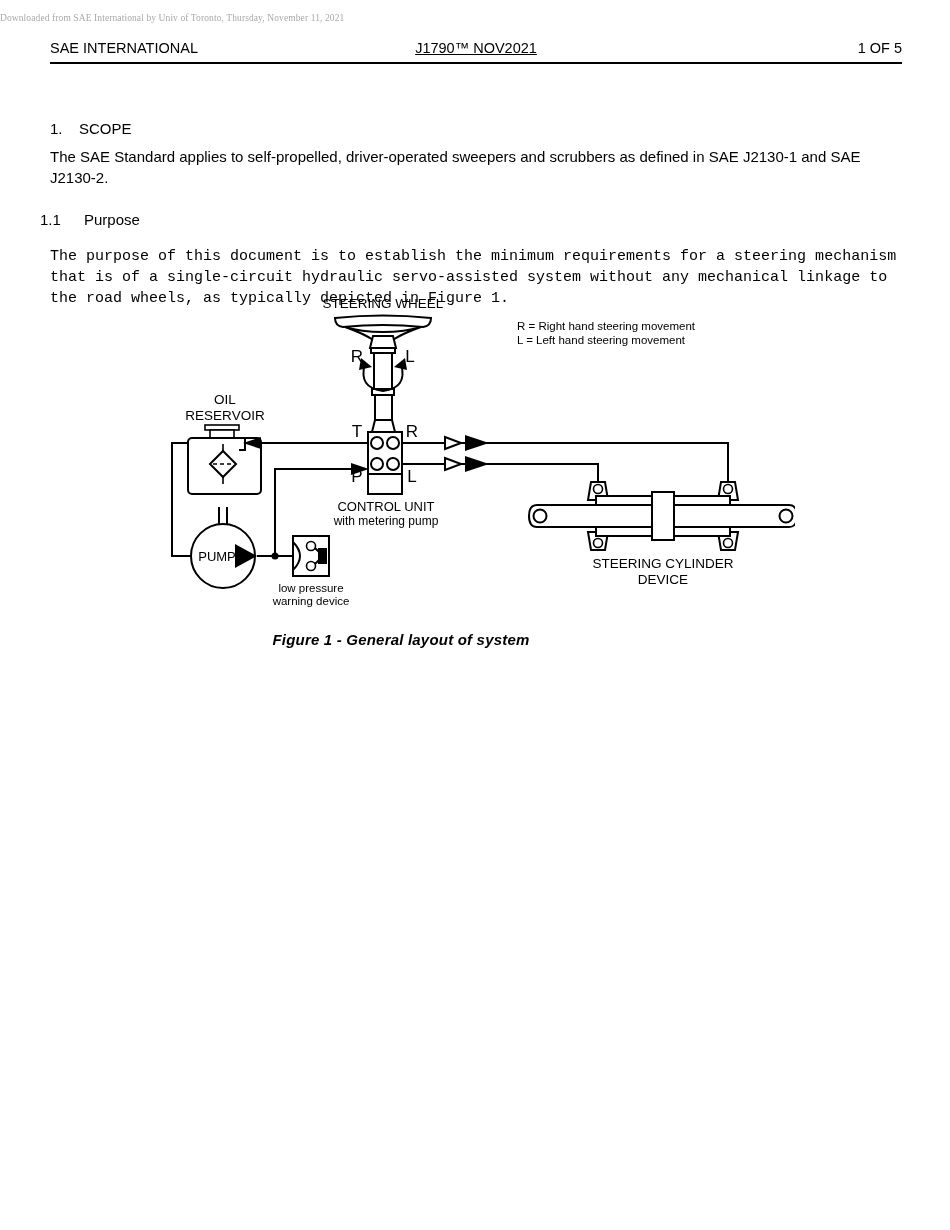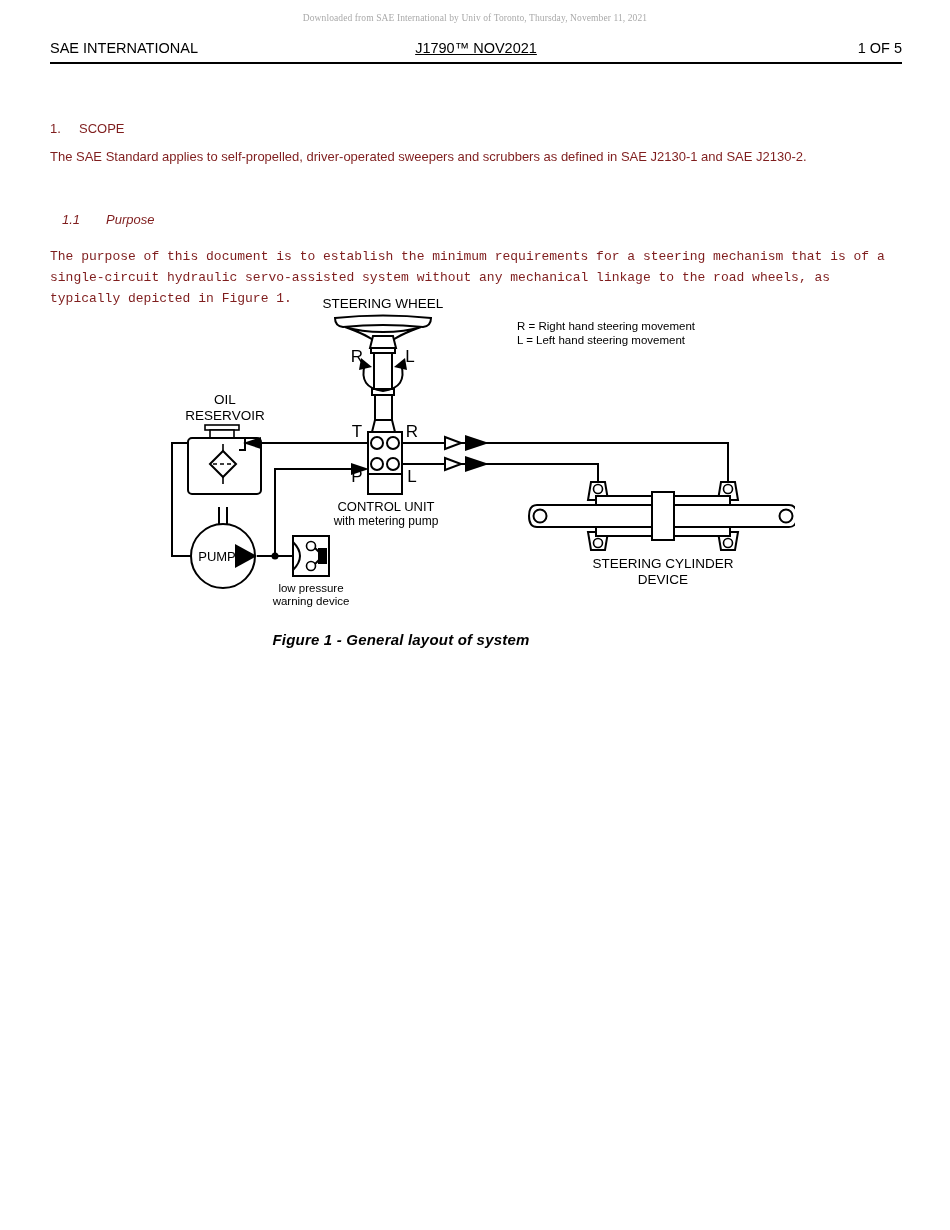--- a/index.html
+++ b/index.html
@@ -15,21 +15,20 @@
     color: #000000;
     overflow: hidden;
   }
 
   
   #download-watermark {
     position: absolute;
     top: 13px;
     left: 0;
     width: 950px;
-    text-align: center;
     font-family: "Liberation Serif", serif;
     font-size: 9.5px;
     color: #a9a9a9;
     letter-spacing: 0.1px;
     white-space: nowrap;
   }
 
   
   #page-header {
     position: absolute;
@@ -55,28 +54,28 @@
     top: 62px;
     left: 50px;
     width: 852px;
     height: 0;
     border-top: 2.2px solid #000;
   }
 
   
   .body-block {
     position: absolute;
-    font-size: 13px;
+    font-size: 15px;
     line-height: 21px;
-    color: #7f1d1d;
+    color: #000000;
   }
   #sec-1-heading { top: 118px; left: 50px; }
   #sec-1-heading .num { display: inline-block; width: 29px; }
   #sec-1-para  { top: 146px; left: 50px; width: 848px; text-align: left; }
-  #sec-11-heading { top: 209px; left: 62px; font-style: italic; }
+  #sec-11-heading { top: 209px; left: 40px; }
   #sec-11-heading .num { display: inline-block; width: 44px; }
   #sec-11-para { top: 246px; left: 50px; width: 848px; font-family: Liberation Mono, monospace; }
 
   
   #figure-1 {
     position: absolute;
     top: 296px;
     left: 165px;
     width: 630px;
     height: 312px;

